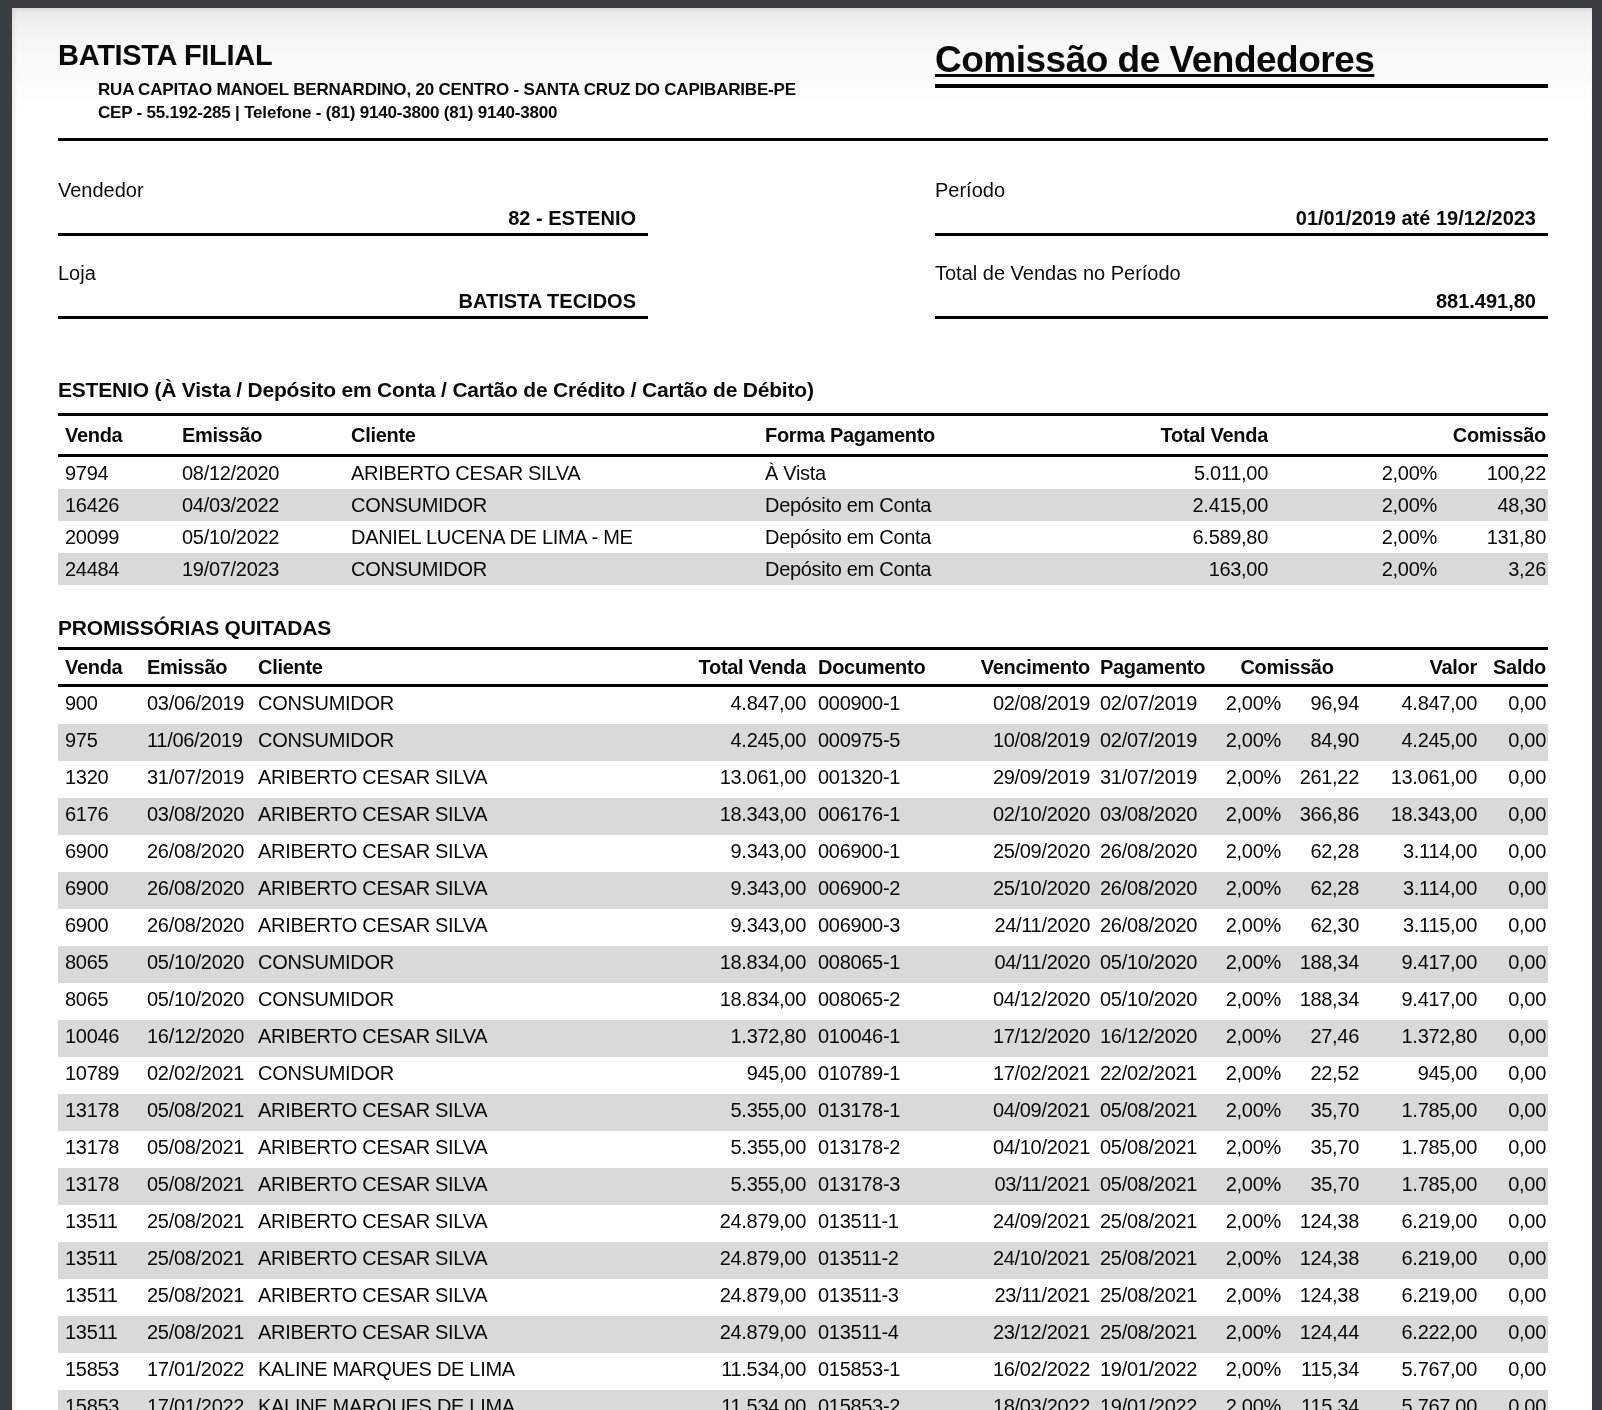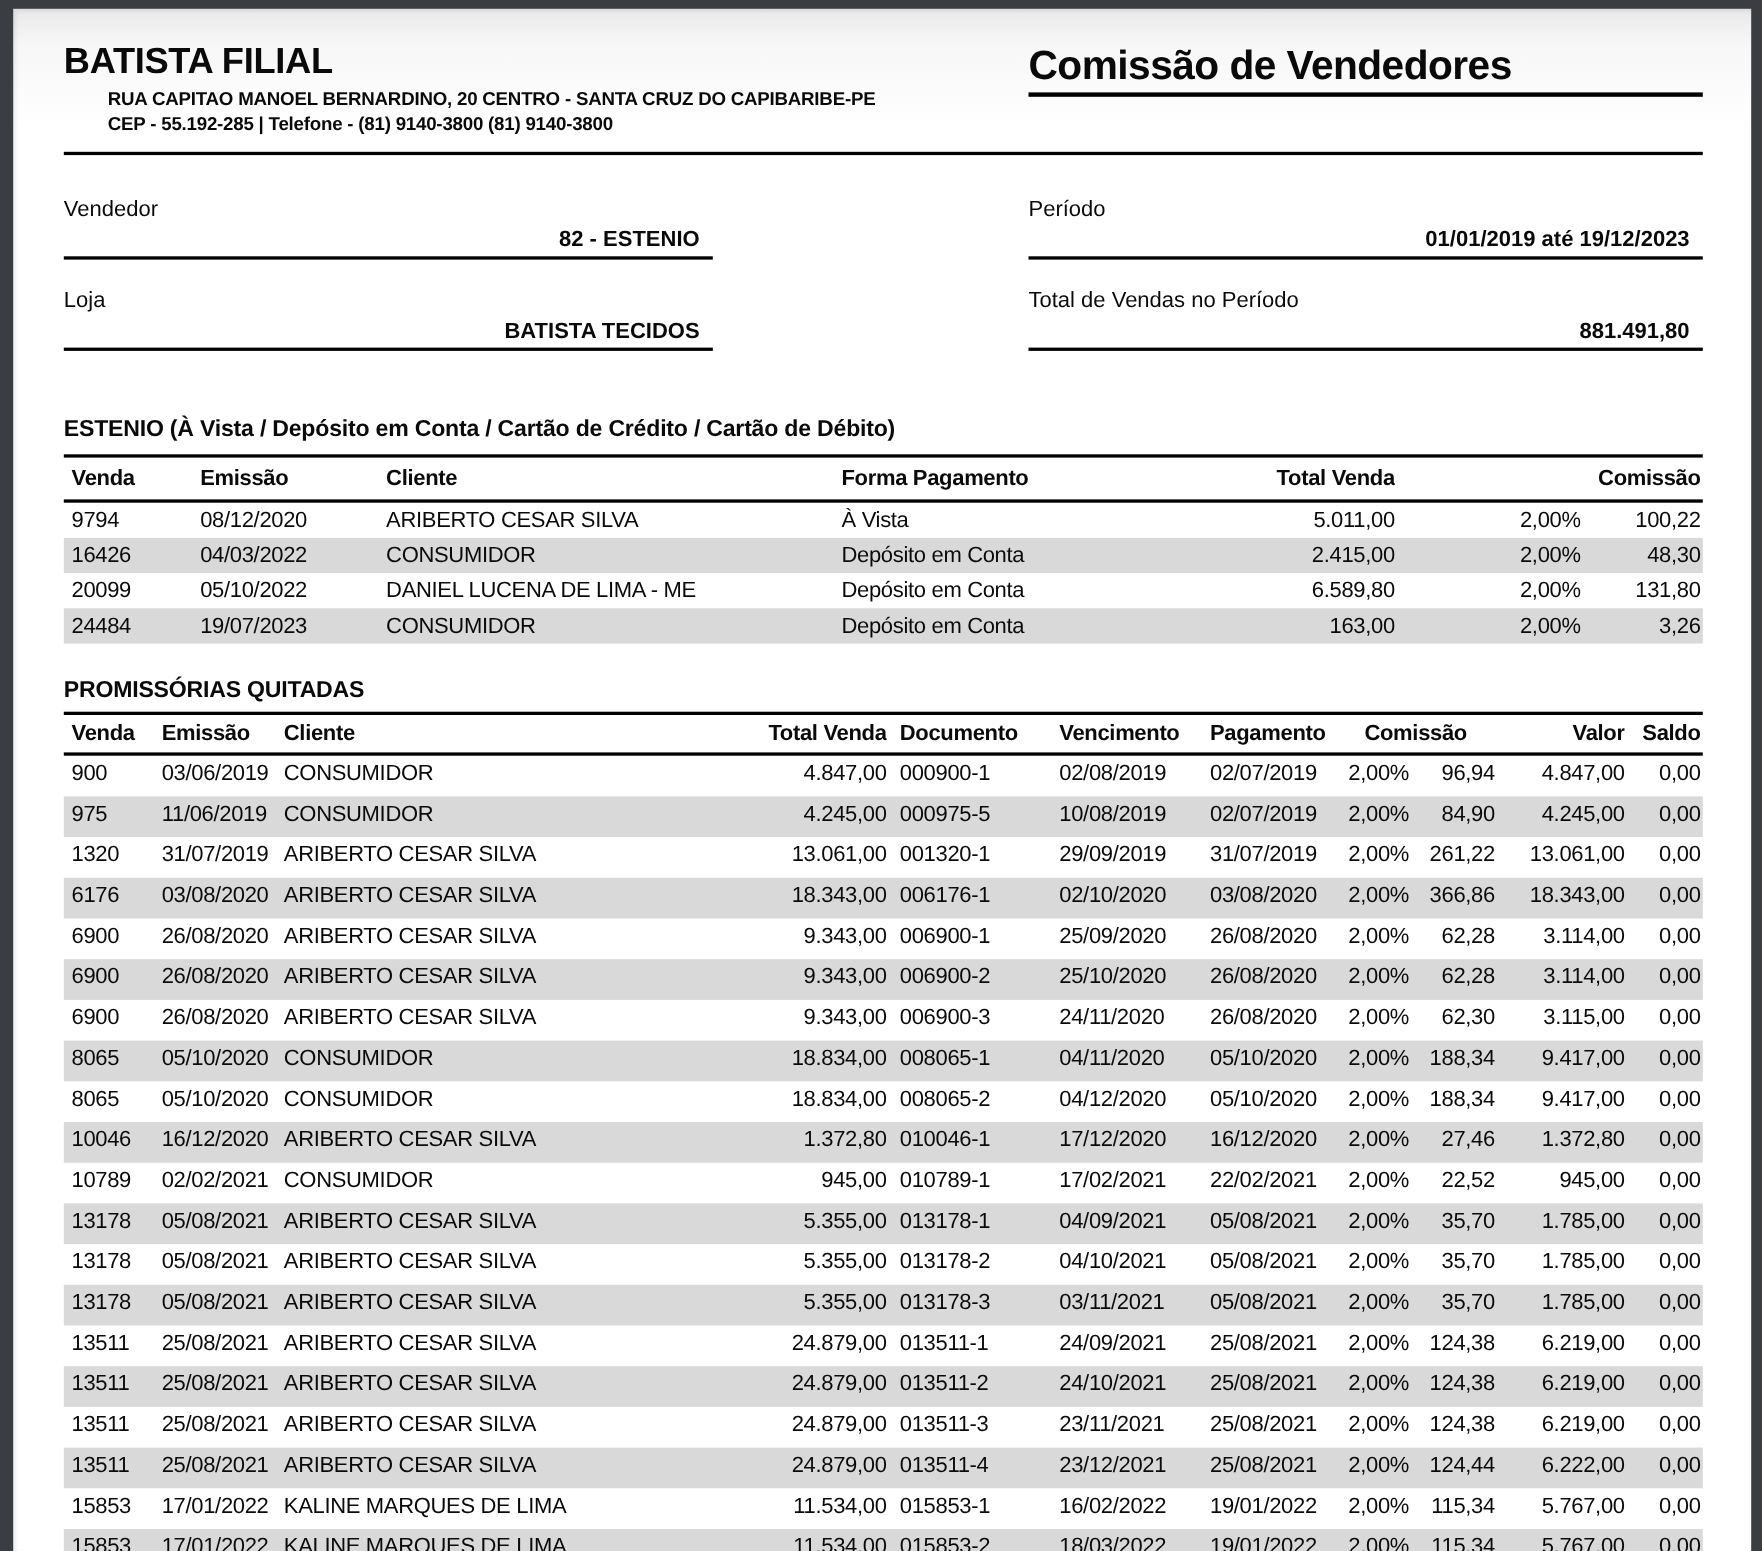--- a/index.html
+++ b/index.html
@@ -12,26 +12,26 @@
   .page{
     position:absolute;left:12px;top:8px;width:1580px;height:1402px;
     background:linear-gradient(180deg,#e9e9e9 0px,#f7f7f7 34px,#ffffff 110px);
     box-shadow:inset 2px 2px 4px rgba(0,0,0,0.08);
   }
   .content{width:1490px;margin-left:46px;}
 
   
   .top{display:flex;justify-content:space-between;margin-top:30px;}
   .company{width:860px;}
-  .company-name{font-size:33px;font-weight:bold;line-height:34px;margin-bottom:6px;letter-spacing:-0.3px;}
+  .company-name{font-size:29px;font-weight:bold;line-height:34px;margin-bottom:6px;letter-spacing:-0.3px;}
   .addr{font-size:17px;font-weight:bold;line-height:23px;letter-spacing:-0.2px;margin-left:40px;}
   .title-block{width:613px;}
   .report-title{
     font-size:37px;font-weight:bold;line-height:44px;letter-spacing:-0.5px;
-    border-bottom:4px solid #000;padding-bottom:2px;
+    border-bottom:4px solid #000;padding-bottom:2px;text-decoration:underline;
   }
   .rule{height:3px;background:#000;}
   .rule-full{margin-top:14px;}
 
   
   .info-grid{display:flex;justify-content:space-between;margin-top:36px;gap:34px;}
   .info-grid.row2{margin-top:24px;}
   .info-cell{border-bottom:3px solid #000;}
   .info-cell.left{width:590px;}
   .info-cell.right{width:613px;}
@@ -52,21 +52,21 @@
   .t2-row.head{height:34px;line-height:34px;border-bottom:3px solid #000;}
   .t1-row.body{height:32px;line-height:32px;}
   .t2-row.body{height:37px;line-height:32.4px;}
   .body.alt{background:#d9d9d9;}
   .num{text-align:right;}
   
   .c1-venda{padding-left:7px;} .c1-emissao{padding-left:4px;}
   .c1-com{padding-right:2px;}
   
   .c2-venda{padding-left:7px;} .c2-emissao{padding-left:3px;} .c2-cliente{padding-left:3px;}
-  .c2-documento{padding-left:12px;} .c2-vencimento{padding-left:8px;} .c2-pagamento{padding-left:10px;}
+  .c2-documento{padding-left:12px;} .c2-vencimento{padding-left:8px;text-align:right;} .c2-pagamento{padding-left:10px;}
   .c2-saldo{padding-right:2px;}
   .span-com1{grid-column:6 / span 2;text-align:right;padding-right:2px;}
   .span-com2{grid-column:8 / span 2;text-align:center;}
   
   .t1-foot{display:grid;grid-template-columns:120px 173px 414px 275px 228px 169px 111px;
     border-top:3px solid #000;border-bottom:3px solid #000;height:35px;line-height:35px;}
   .t1-foot .cell{font-weight:bold;}
   .foot-items{grid-column:1 / span 4;padding-left:7px;}
 </style>
 </head>

